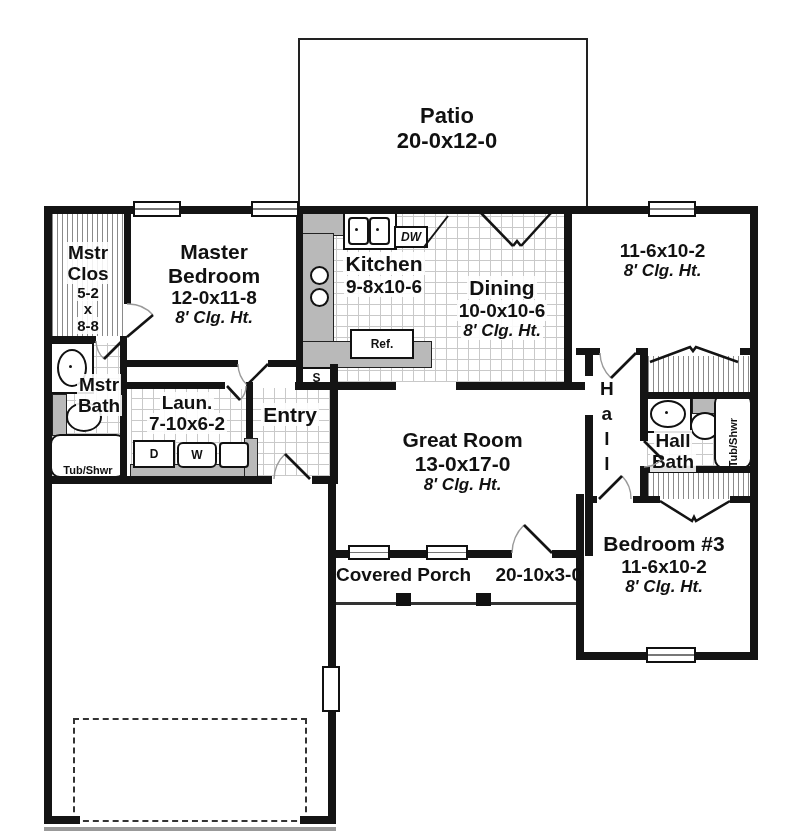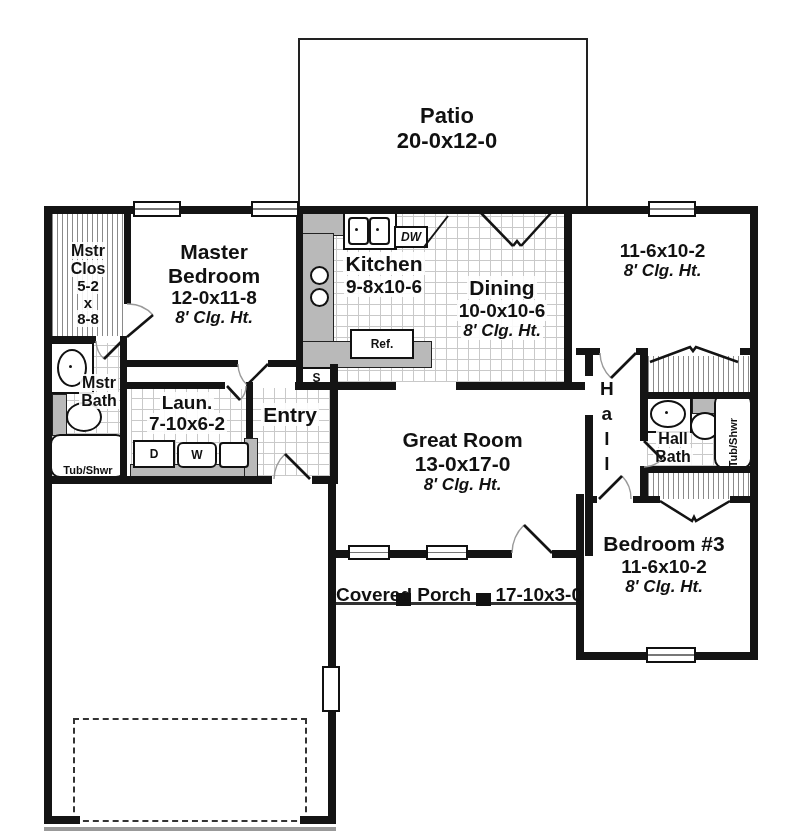--- a/index.html
+++ b/index.html
@@ -16,21 +16,21 @@
       repeating-linear-gradient(90deg,var(--hatch-line) 0 1px,transparent 1px 5px);}
   .gray{position:absolute;background:var(--counter);border:1px solid #222;z-index:10;}
   .box{position:absolute;background:#fff;border:2px solid #111;z-index:12;
        display:flex;align-items:center;justify-content:center;font-weight:bold;}
   .oval{position:absolute;background:#fff;border:2px solid #111;border-radius:50%;z-index:12;}
   .dot{position:absolute;width:3px;height:3px;background:#111;border-radius:50%;z-index:13;}
   .lbl{position:absolute;z-index:30;font-weight:bold;text-align:center;line-height:1.12;}
   .lbl.bg span{background:rgba(255,255,255,.88);padding:0 2px;}
   .lbl div{white-space:nowrap;}
   .f22{font-size:22px;padding-left:8px;} .f21{font-size:21px;} .f19{font-size:19px;}
-  .f17{font-size:16px;} .f17i{font-size:17px;font-style:italic;} .f15{font-size:15px;}
+  .f17{font-size:19px;} .f17i{font-size:17px;font-style:italic;} .f15{font-size:15px;}
   .f12{font-size:12px;} .f11{font-size:11px;align-items:flex-end;} .f10i{font-size:12px;font-style:italic;}
   .window{position:absolute;background:#fff;border:2px solid #111;z-index:25;
       background-image:linear-gradient(transparent 42%,#777 42%,#777 58%,transparent 58%);}
   .doorpanel{position:absolute;background:#fff;border:2px solid #111;z-index:26;}
   #patio{position:absolute;left:298px;top:38px;width:286px;height:170px;
       border:2px solid #222;border-bottom:none;z-index:2;}
   #garage-door-dash{position:absolute;left:73px;top:718px;width:230px;height:100px;
       border:2px dashed #333;z-index:5;}
   #apron{position:absolute;left:44px;top:827px;width:292px;height:4px;background:#999;z-index:5;}
   .porchline{position:absolute;background:#333;z-index:6;}
@@ -215,23 +215,23 @@
   <div class="lbl vert f19" style="left:596px;top:378px;height:100px;letter-spacing:4px;"><span>Hall</span></div>
   <div class="lbl bg" style="left:636px;top:430px;width:74px;">
     <div class="f17"><span>Hall</span></div>
     <div class="f17"><span>Bath</span></div>
   </div>
   <div class="lbl" style="left:578px;top:532px;width:172px;">
     <div class="f21">Bedroom #3</div>
     <div class="f19">11-6x10-2</div>
     <div class="f17i">8' Clg. Ht.</div>
   </div>
-  <div class="lbl" style="left:336px;top:564px;width:246px;display:flex;justify-content:space-between;z-index:30;margin-top:20px;">
+  <div class="lbl" style="left:336px;top:564px;width:246px;display:flex;justify-content:space-between;z-index:30;">
     <div class="f19">Covered Porch</div>
-    <div class="f19">17-10x3-0</div>
+    <div class="f19">20-10x3-0</div>
   </div>
 
   <svg class="doors" width="800" height="834" viewBox="0 0 800 834">
     <g>
       <path class="arc" d="M127,304 A33 33 0 0 1 153,315"></path>
         <path class="leaf" d="M127,337 L153,315"></path>
       </g>
     <g>
       <path class="arc" d="M238,364 A30 30 0 0 0 247,385"></path>
         <path class="leaf" d="M268,364 L247,385"></path>

